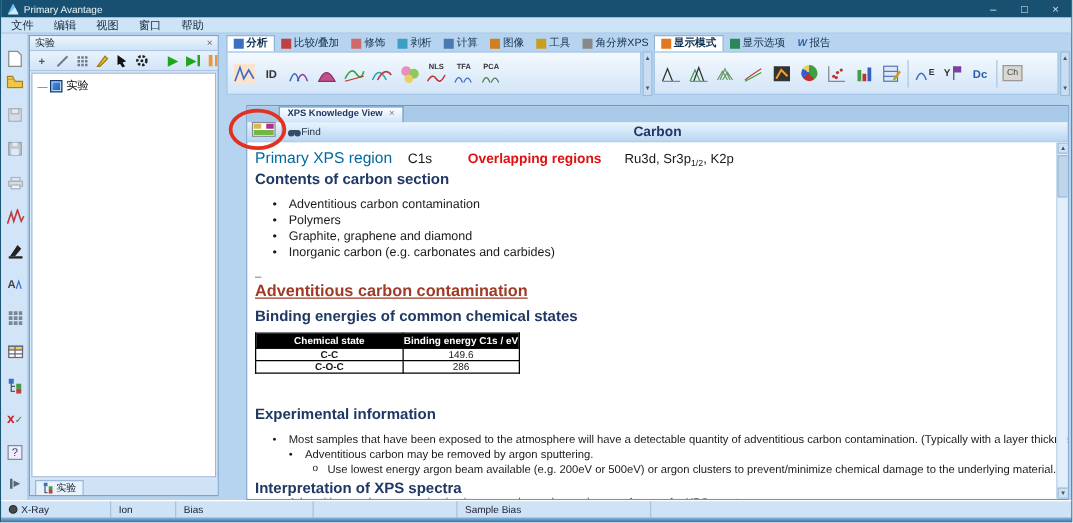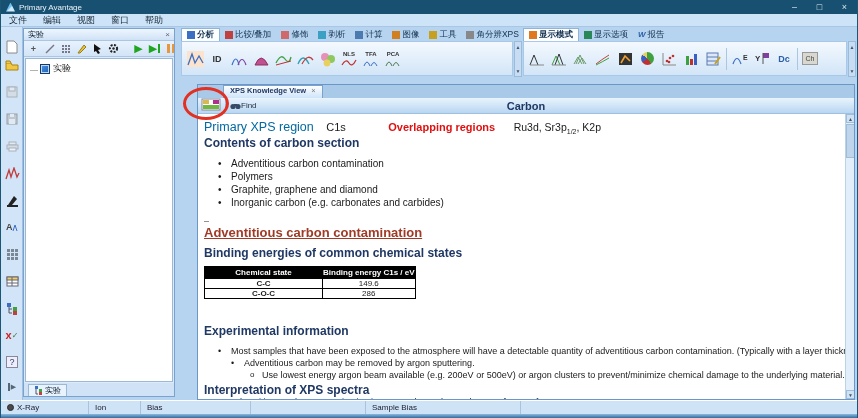--- a/index.html
+++ b/index.html
@@ -521,21 +521,21 @@
               <rect x="4" y="3" width="3" height="2" fill="#344a66"></rect>
             </svg>
           <span>Find</span>
         </span>
       </div>
       <div class="doc-content">
 
         <div class="abs" style="left:6px;top:3px">
           <span style="font-size:12.5px;font-weight:normal;color:#0369a1">Primary XPS region</span>
           <span style="font-size:11px;margin-left:8px">C1s</span>
-          <span style="font-size:11px;font-weight:bold;color:#e01010;margin-left:38px">Overlapping regions</span>
+          <span style="font-size:11px;font-weight:bold;color:#e01010;margin-left:24px">Overlapping regions</span>
           <span style="font-size:10.5px;margin-left:14px"><span>Ru3d, Sr3p</span><sub style="font-size:7px">1/2</sub><span>, K2p</span></span>
         </div>
 
         <div class="abs h-navy" style="left:6px;top:22px">Contents of carbon section</div>
 
         <div class="abs bullet" style="left:33px;top:44px;font-size:10px">Adventitious carbon contamination</div>
         <div class="abs bullet" style="left:33px;top:57px;font-size:10px">Polymers</div>
         <div class="abs bullet" style="left:33px;top:70px;font-size:10px">Graphite, graphene and diamond</div>
         <div class="abs bullet" style="left:33px;top:83px;font-size:10px">Inorganic carbon (e.g. carbonates and carbides)</div>
 

